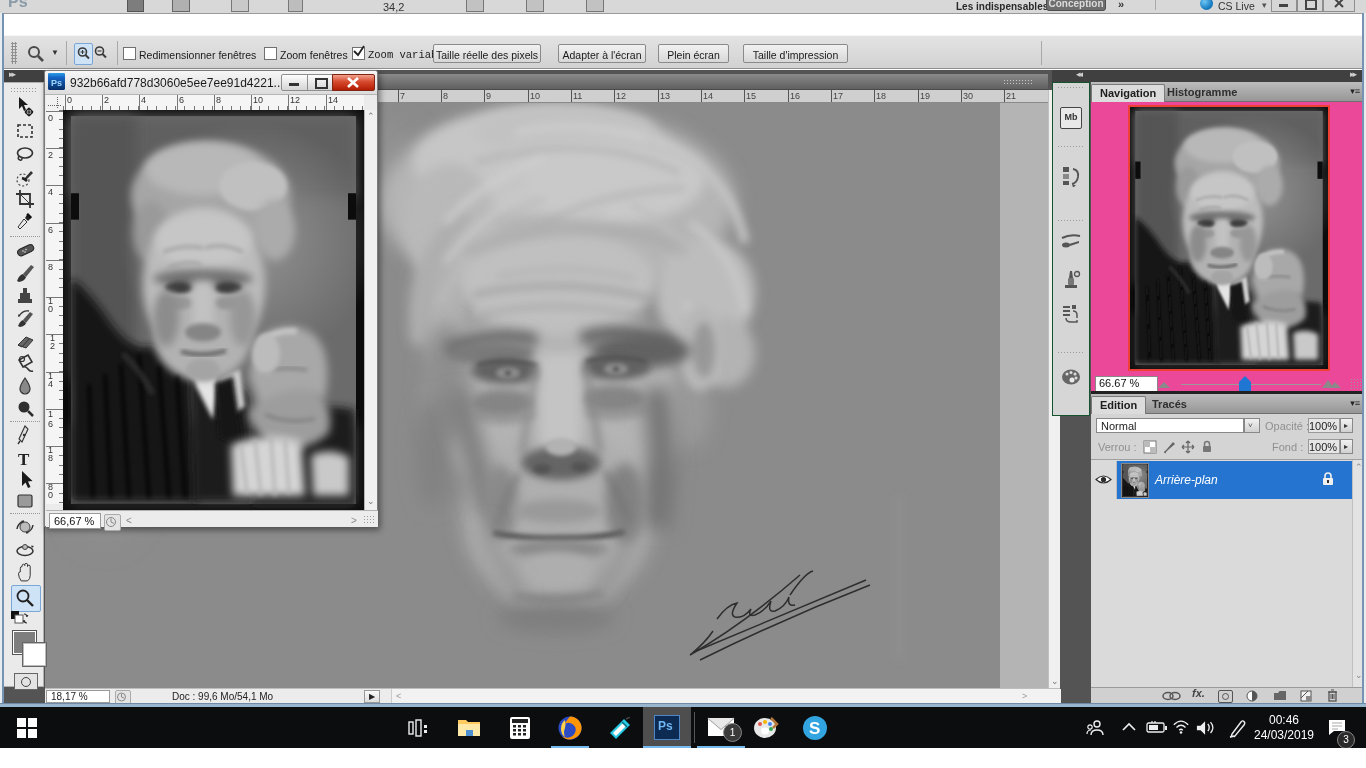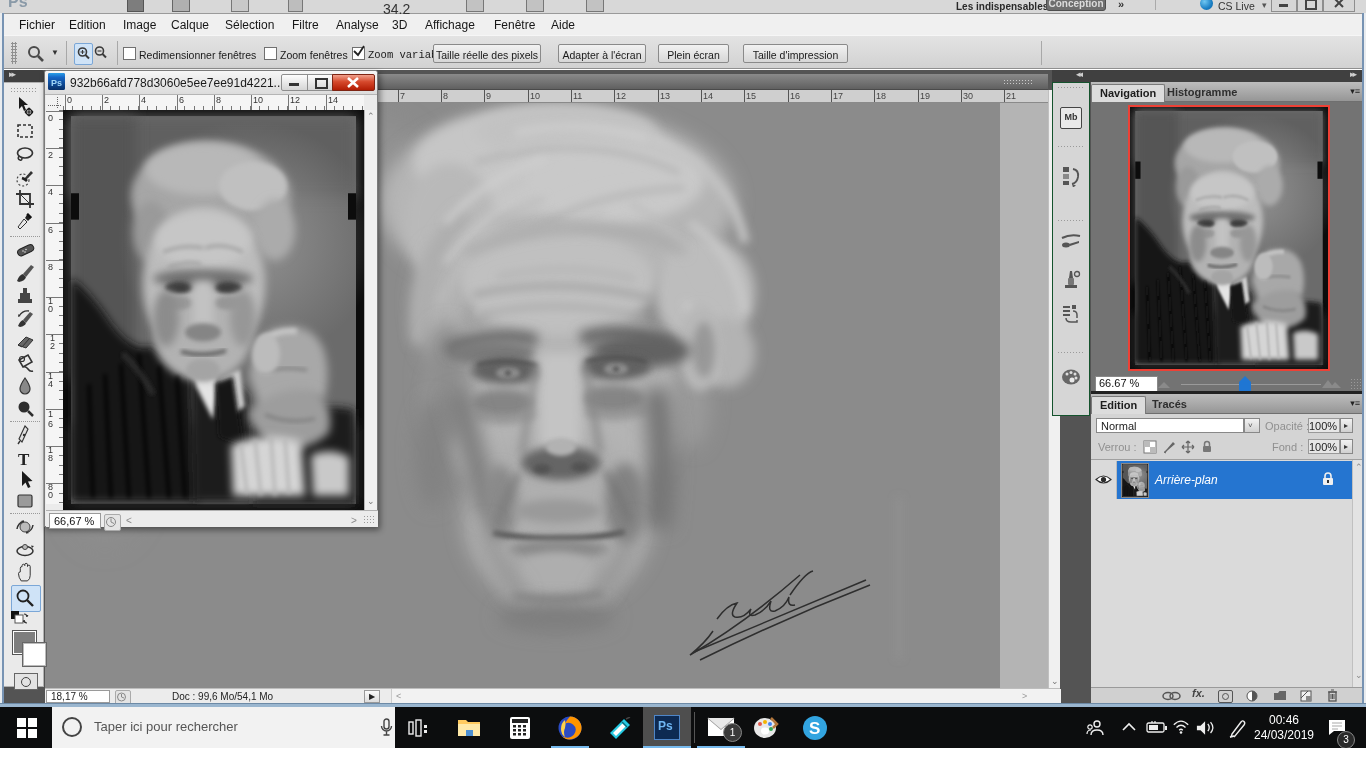--- a/index.html
+++ b/index.html
@@ -25,21 +25,21 @@
   #canvas{left:45px;top:103px;width:955px;height:585px;background:#8b8b8b;overflow:hidden;}
   #pasteboard{left:1000px;top:103px;width:48px;height:585px;background:#b4b4b4;}
   #vscroll{left:1048px;top:90px;width:12px;height:598px;background:#f0f0f0;border-left:1px solid #c0c0c0;box-sizing:border-box;}
   #statusbar{left:45px;top:688px;width:1015px;height:15px;background:#ececec;border-top:1px solid #bdbdbd;box-sizing:border-box;font-size:10px;color:#222;}
   
   #fwin{left:44px;top:70px;width:334px;height:457px;background:#ebebeb;border:1px solid #7b7b7b;
     border-radius:3px 3px 0 0;box-shadow:2px 3px 6px rgba(0,0,0,.45);box-sizing:border-box;}
   
   #dockhead{left:1052px;top:70px;width:314px;height:12px;background:#404040;}
   #dock{left:1052px;top:82px;width:38px;height:334px;background:#d6d6d6;border:1px solid #14532d;box-sizing:border-box;}
-  #navpanel{left:1091px;top:82px;width:275px;height:310px;background:#737373;}
+  #navpanel{left:1091px;top:82px;width:275px;height:310px;background:#ec4899;}
   #calpanel{left:1091px;top:394px;width:275px;height:309px;background:#d4d4d4;}
   .tabbar{position:absolute;left:0;top:0;width:100%;height:20px;background:linear-gradient(#bdbdbd,#969696);border-bottom:1px solid #6f6f6f;box-sizing:border-box;}
   .tab{position:absolute;top:2px;height:18px;font-size:11px;font-weight:bold;color:#1c1c1c;
     background:#dcdcdc;border:1px solid #7a7a7a;border-bottom:none;border-radius:2px 2px 0 0;
     padding:2px 8px 0 8px;box-sizing:border-box;}
   .tab.inactive{background:transparent;border:none;color:#2e2e2e;font-weight:bold;}
   .rlabel{position:absolute;top:0;font-size:9px;color:#333;}
   .rtick-h{background-image:repeating-linear-gradient(90deg,#777 0 1px,transparent 1px 9.33px);
     background-size:100% 4px;background-position:0 100%;background-repeat:repeat-x;}
   .rtick-v{background-image:repeating-linear-gradient(180deg,#777 0 1px,transparent 1px 9.33px);
@@ -133,21 +133,21 @@
       </symbol>
     </defs>
   </svg>
 
   <div id="titlebar" class="abs">
     <span class="abs" style="left:8px;top:-7px;font-size:16px;font-weight:bold;color:#8a9aa8;">Ps</span>
     <div class="abs" style="left:127px;top:-4px;width:15px;height:14px;background:#7d7d7d;border:1px solid #555;"></div>
     <div class="abs" style="left:172px;top:-4px;width:16px;height:14px;background:#b0b0b0;border:1px solid #666;"></div>
     <div class="abs" style="left:231px;top:-4px;width:16px;height:14px;background:#c9c9c9;border:1px solid #777;"></div>
     <div class="abs" style="left:288px;top:-4px;width:13px;height:14px;background:#bdbdbd;border:1px solid #777;"></div>
-    <span class="abs" style="left:383px;top:1px;font-size:14px;color:#333;">34,2</span>
+    <span class="abs" style="left:383px;top:1px;font-size:11px;color:#333;">34,2</span>
     <div class="abs" style="left:466px;top:-4px;width:16px;height:14px;background:#c2c2c2;border:1px solid #777;"></div>
     <div class="abs" style="left:526px;top:-4px;width:16px;height:14px;background:#c2c2c2;border:1px solid #777;"></div>
     <div class="abs" style="left:586px;top:-4px;width:16px;height:14px;background:#c2c2c2;border:1px solid #777;"></div>
     <span class="abs" style="left:956px;top:1px;font-size:10px;font-weight:bold;color:#2a2a2a;">Les indispensables</span>
     <div class="abs" style="left:1046px;top:-6px;width:60px;height:17px;background:#6e6e6e;border:1px solid #4e4e4e;border-radius:3px;color:#dcdcdc;font-size:10px;font-weight:bold;text-align:center;padding-top:3px;box-sizing:border-box;overflow:hidden;">Conception</div>
     <span class="abs" style="left:1118px;top:-2px;font-size:11px;font-weight:bold;color:#333;">»</span>
     <div class="abs" style="left:1155px;top:-4px;width:1px;height:14px;background:#aaa;"></div>
     <div class="abs" style="left:1200px;top:-3px;width:13px;height:13px;border-radius:50%;background:radial-gradient(circle at 35% 35%,#6fc7f2,#1b7fc4 60%,#0c5d9c);"></div>
     <span class="abs" style="left:1218px;top:0;font-size:10.5px;color:#333;">CS Live</span>
     <span class="abs" style="left:1262px;top:0;font-size:9px;color:#555;">▾</span>
@@ -157,33 +157,20 @@
     <div class="abs" style="left:1297px;top:-6px;width:24px;height:16px;background:#d6d6d6;border:1px solid #8e8e8e;">
         <div class="abs" style="left:7px;top:4px;width:8px;height:7px;border:2px solid #444;"></div>
       </div>
     <div class="abs" style="left:1323px;top:-6px;width:30px;height:16px;background:#d6d6d6;border:1px solid #8e8e8e;">
         <svg class="abs" style="left:9px;top:3px" width="12" height="11" viewBox="0 0 12 11">
           <path d="M2,1 L10,9 M10,1 L2,9" stroke="#444" stroke-width="2"></path>
         </svg>
       </div>
   </div>
 
-  <div id="menubar" class="abs">
-    <span class="menu" style="left:19px">Fichier</span>
-    <span class="menu" style="left:69px">Edition</span>
-    <span class="menu" style="left:123px">Image</span>
-    <span class="menu" style="left:171px">Calque</span>
-    <span class="menu" style="left:225px">Sélection</span>
-    <span class="menu" style="left:292px">Filtre</span>
-    <span class="menu" style="left:336px">Analyse</span>
-    <span class="menu" style="left:392px">3D</span>
-    <span class="menu" style="left:425px">Affichage</span>
-    <span class="menu" style="left:494px">Fenêtre</span>
-    <span class="menu" style="left:551px">Aide</span>
-  </div>
 
   <div id="optionsbar" class="abs">
     <div class="abs" style="left:11px;top:6px;width:6px;height:22px;background-image:radial-gradient(circle,#909090 1px,transparent 1.2px);background-size:3px 3px;"></div>
     <svg class="abs" style="left:26px;top:9px" width="20" height="18" viewBox="0 0 20 18">
       <circle cx="8" cy="7" r="5" fill="none" stroke="#4a4a4a" stroke-width="2"></circle>
       <path d="M12,11 L17,16" stroke="#4a4a4a" stroke-width="2.6"></path>
     </svg>
     <span class="abs" style="left:51px;top:12px;font-size:8px;color:#333;">▼</span>
     <div class="abs" style="left:66px;top:5px;width:1px;height:24px;background:#a8a8a8;"></div>
     <div class="abs" style="left:74px;top:7px;width:17px;height:20px;background:#cfe3f7;border:1px solid #7ba7d7;border-radius:2px;">
@@ -763,28 +750,20 @@
   <div class="abs" style="left:1364px;top:13px;width:2px;height:690px;background:#e9ecef;"></div>
   <div id="appbottom" class="abs"></div>
 
   <div id="taskbar" class="abs">
     <svg class="abs" style="left:17px;top:11px" width="20" height="20" viewBox="0 0 20 20">
         <rect x="0" y="0" width="9" height="9" fill="#fff"></rect>
         <rect x="11" y="0" width="9" height="9" fill="#fff"></rect>
         <rect x="0" y="11" width="9" height="9" fill="#fff"></rect>
         <rect x="11" y="11" width="9" height="9" fill="#fff"></rect>
       </svg>
-    <div class="abs" style="left:52px;top:0;width:343px;height:41px;background:#f2f2f2;">
-      <div class="abs" style="left:10px;top:10px;width:20px;height:20px;border:2.5px solid #444;border-radius:50%;box-sizing:border-box;"></div>
-      <span class="abs" style="left:42px;top:12px;font-size:13px;color:#555;">Taper ici pour rechercher</span>
-      <svg class="abs" style="left:328px;top:11px" width="13" height="19" viewBox="0 0 13 19">
-          <rect x="4" y="1" width="5" height="10" rx="2.5" fill="none" stroke="#444" stroke-width="1.4"></rect>
-          <path d="M1.5,8 a5,5 0 0 0 10,0 M6.5,13 L6.5,17 M3.5,17 L9.5,17" fill="none" stroke="#444" stroke-width="1.4"></path>
-        </svg>
-    </div>
     <svg class="abs" style="left:407px;top:11px" width="22" height="20" viewBox="0 0 22 20">
         <rect x="2" y="4" width="4" height="12" fill="none" stroke="#eee" stroke-width="1.4"></rect>
         <rect x="9" y="2" width="5" height="16" fill="none" stroke="#eee" stroke-width="1.4"></rect>
         <rect x="17" y="7" width="3" height="3" fill="#eee"></rect>
         <rect x="17" y="12" width="3" height="3" fill="#eee"></rect>
       </svg>
     <svg class="abs" style="left:457px;top:10px" width="25" height="21" viewBox="0 0 25 21">
         <path d="M1,3 h8 l2,2 h12 v14 h-22 Z" fill="#ffca5f"></path>
         <path d="M1,7 h22 v12 h-22 Z" fill="#ffe9a8"></path>
         <rect x="9" y="13" width="7" height="6" fill="#4d8fd1"></rect>

